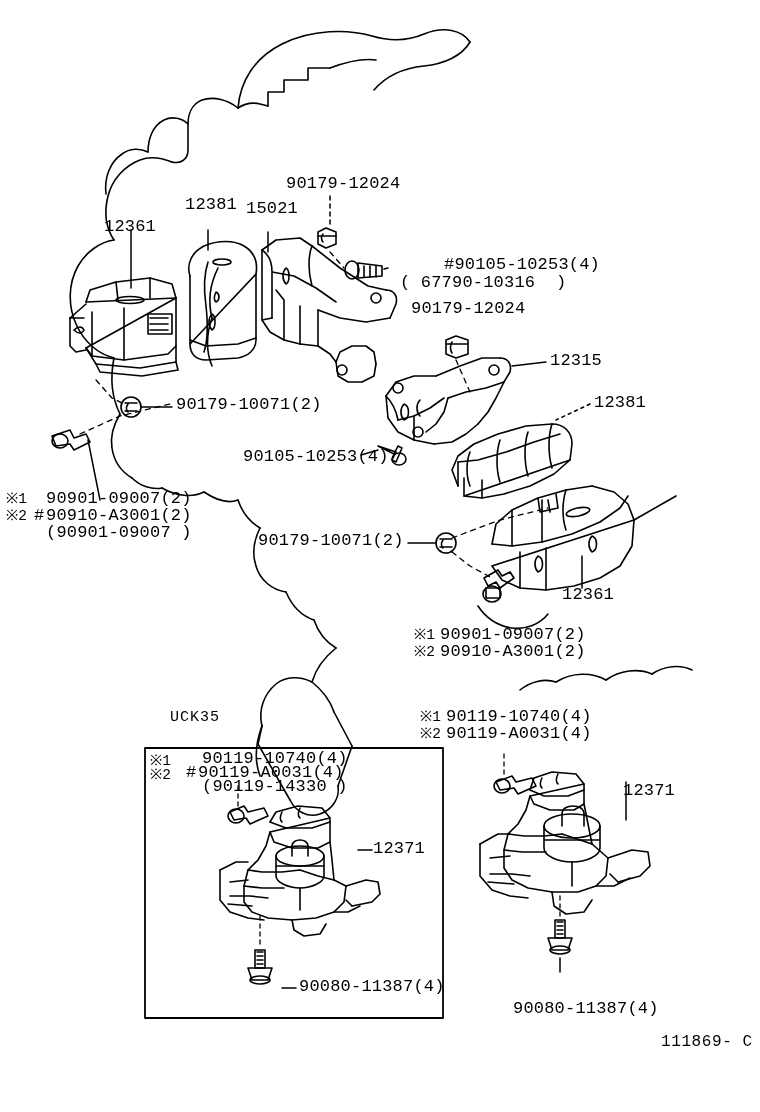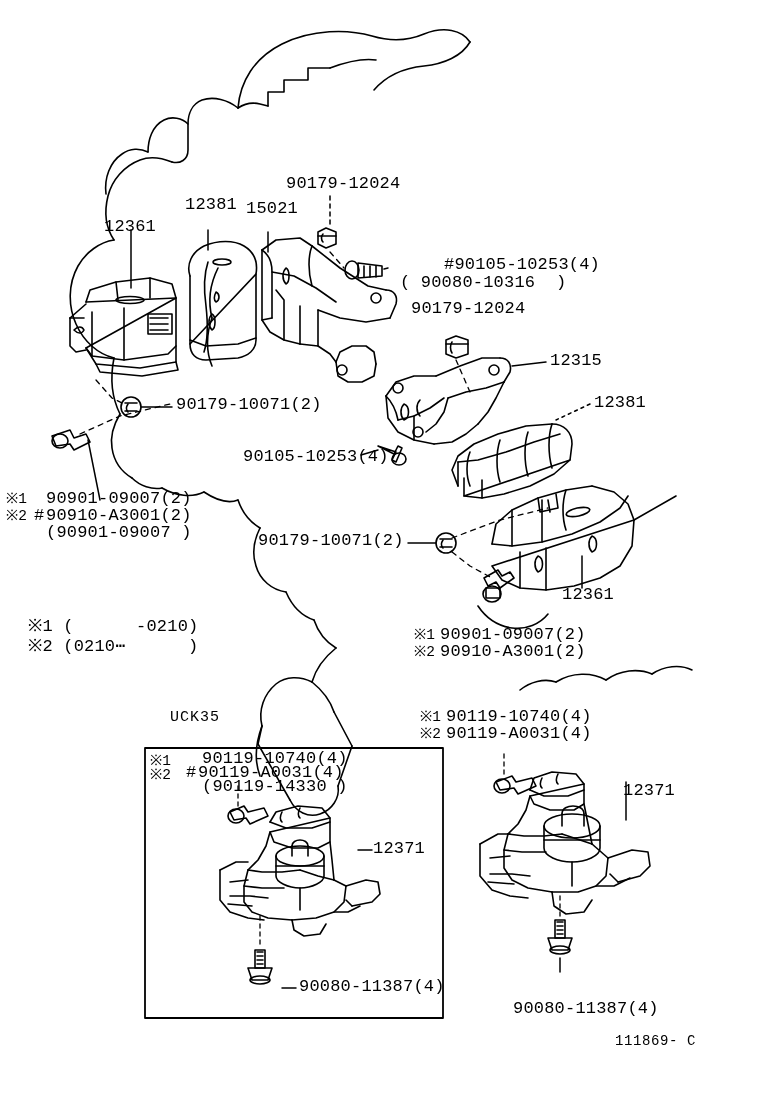--- a/index.html
+++ b/index.html
@@ -4,21 +4,21 @@
 <style>
   html,body{margin:0;padding:0;background:#fff;}
   body{width:760px;height:1112px;position:relative;overflow:hidden;
        font-family:"Liberation Sans","DejaVu Sans",sans-serif;color:#000;}
   #sheet{position:absolute;left:0;top:0;width:760px;height:1112px;}
   svg.art{position:absolute;left:0;top:0;width:760px;height:1112px;}
   .lbl{position:absolute;white-space:pre;font-size:15.5px;letter-spacing:.2px;
        font-family:Liberation Mono, monospace;line-height:1.02;}
   .lbl.big{font-size:17px;}
   .lbl.note{font-size:14.5px;}
-  .refcode{font-size:14px;letter-spacing:.6px;}
+  .refcode{font-size:16px;letter-spacing:.6px;margin-left:46px;}
   .boxtitle{font-size:15px;letter-spacing:1px;}
 </style>
 </head>
 <body>
 
 <div id="sheet">
 
   <svg class="art" viewBox="0 0 760 1112">
     <g fill="none" stroke="#000" stroke-width="1.6" stroke-linejoin="round" stroke-linecap="round">
 
@@ -357,21 +357,21 @@
   <div class="lbl big" style="left:104px;top:218px;">12361</div>
 
   <div class="lbl big" style="left:185px;top:196px;">12381</div>
 
   <div class="lbl big" style="left:246px;top:200px;">15021</div>
 
   <div class="lbl big" style="left:286px;top:175px;">90179-12024</div>
 
   <div class="lbl big" style="left:396px;top:256px;margin-left:48px;">#90105-10253(4)</div>
 
-  <div class="lbl big" style="left:400px;top:274px;">( 90080-10316  )</div>
+  <div class="lbl big" style="left:400px;top:274px;">( 67790-10316  )</div>
 
   <div class="lbl big" style="left:411px;top:300px;">90179-12024</div>
 
   <div class="lbl big" style="left:550px;top:352px;">12315</div>
 
   <div class="lbl big" style="left:594px;top:394px;">12381</div>
 
   <div class="lbl big" style="left:562px;top:586px;">12361</div>
 
   <div class="lbl big" style="left:176px;top:396px;">90179-10071(2)</div>
@@ -388,24 +388,20 @@
     <div style="position:relative;height:17px;">
       <span class="lbl note" style="left:0;top:2px;">※2</span>
       <span class="lbl big" style="left:28px;top:0;">#</span>
       <span class="lbl big" style="left:40px;top:0;">90910-A3001(2)</span>
     </div>
     <div style="position:relative;height:17px;">
       <span class="lbl big" style="left:40px;top:0;">(90901-09007 )</span>
     </div>
   </div>
 
-  <div style="position:absolute;left:28px;top:618px;">
-    <div class="lbl big" style="position:relative;left:0;top:0;height:20px;">※1 (      -0210)</div>
-    <div class="lbl big" style="position:relative;left:0;top:0;height:20px;">※2 (0210⋯      )</div>
-  </div>
 
   <div style="position:absolute;left:414px;top:626px;">
     <div style="position:relative;height:17px;">
       <span class="lbl note" style="left:0;top:2px;">※1</span>
       <span class="lbl big" style="left:26px;top:0;">90901-09007(2)</span>
     </div>
     <div style="position:relative;height:17px;">
       <span class="lbl note" style="left:0;top:2px;">※2</span>
       <span class="lbl big" style="left:26px;top:0;">90910-A3001(2)</span>
     </div>

